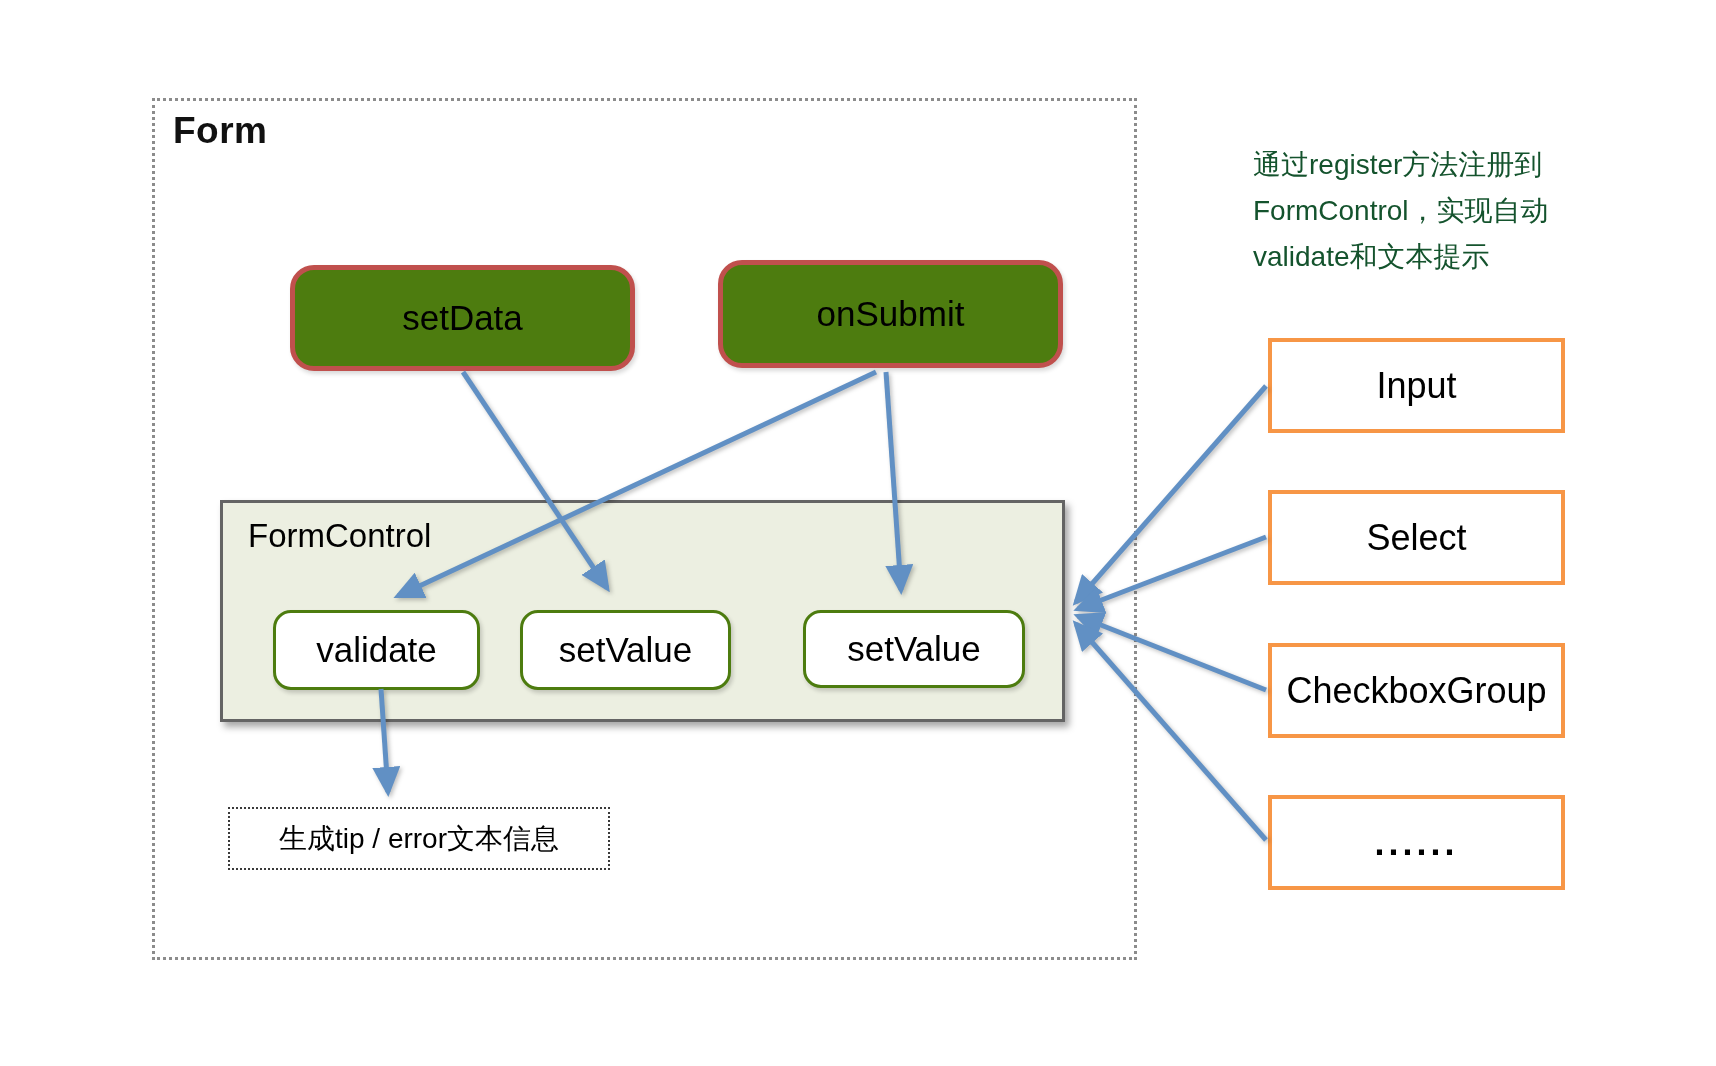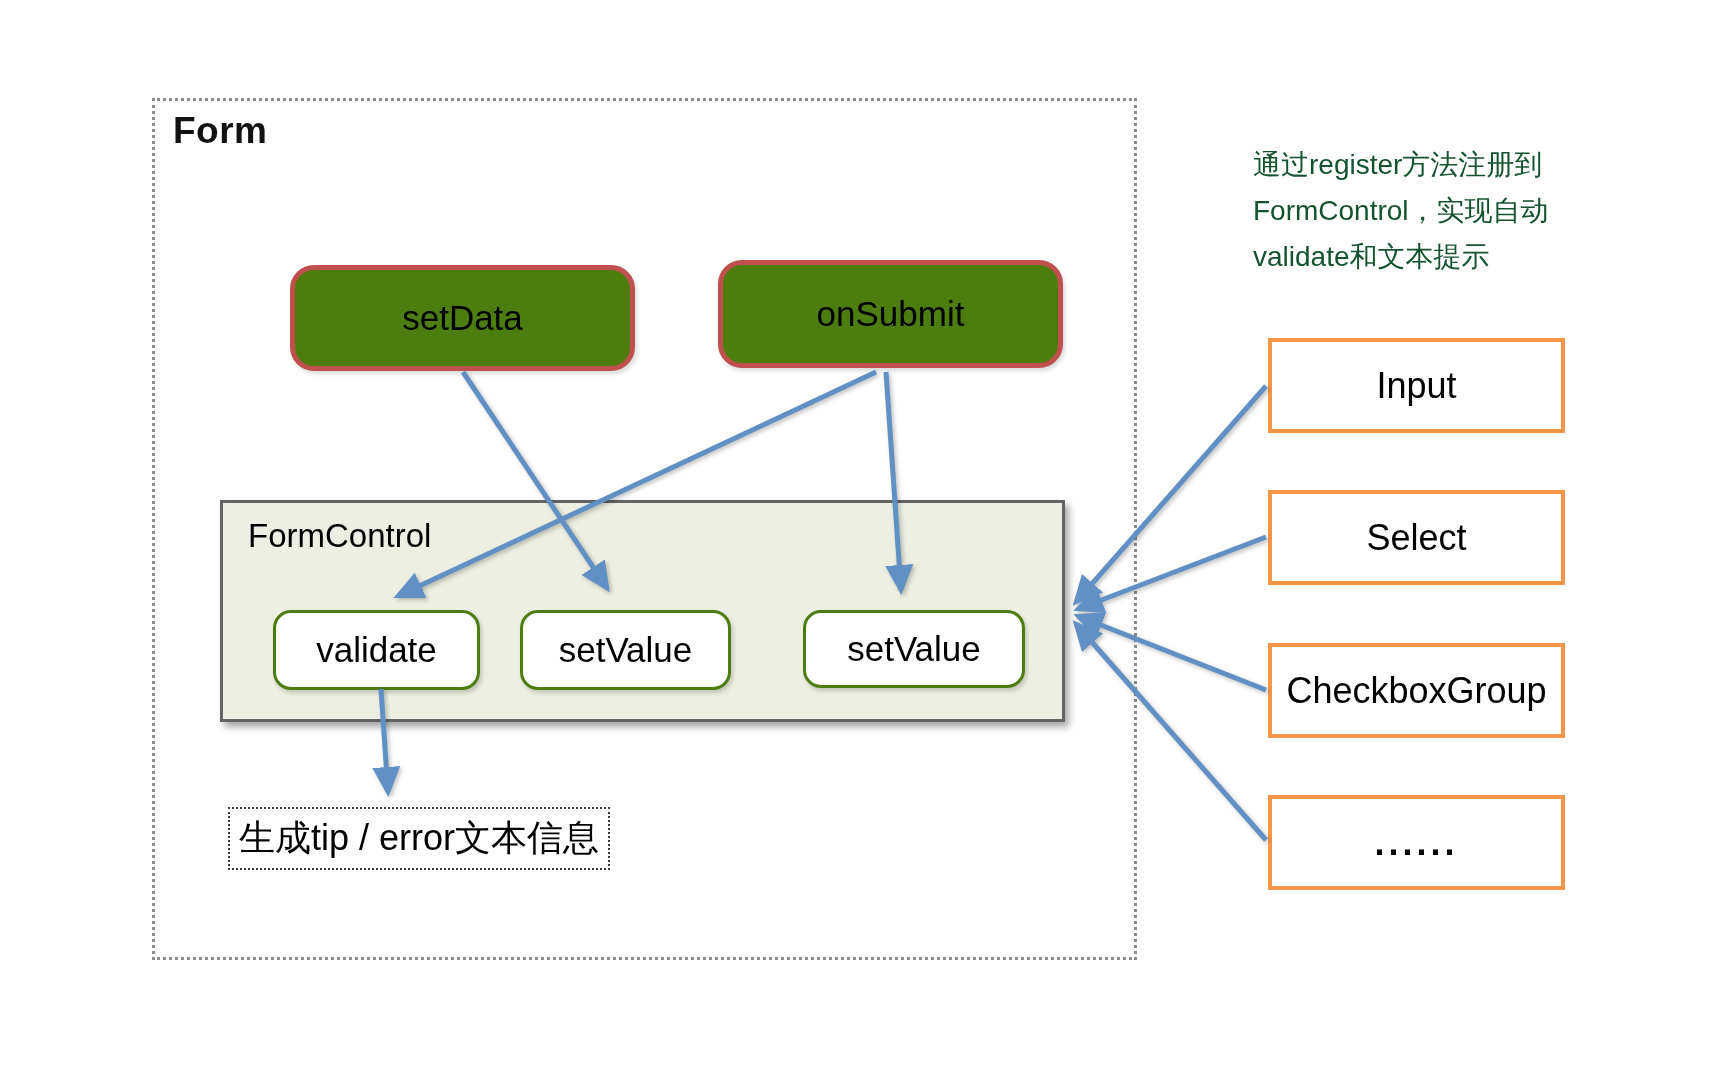--- a/index.html
+++ b/index.html
@@ -84,21 +84,21 @@
   
   .tip-box {
     position: absolute;
     left: 228px; top: 807px;
     width: 382px; height: 63px;
     box-sizing: border-box;
     border: 2px dotted #3a3a3a;
     display: flex;
     align-items: center;
     justify-content: center;
-    font-size: 36px;
+    font-size: 28px;
     color: #000;
     background: #ffffff;
   }
   
   .annotation {
     position: absolute;
     left: 1253px; top: 142px;
     width: 440px;
     font-size: 28px;
     line-height: 46px;

